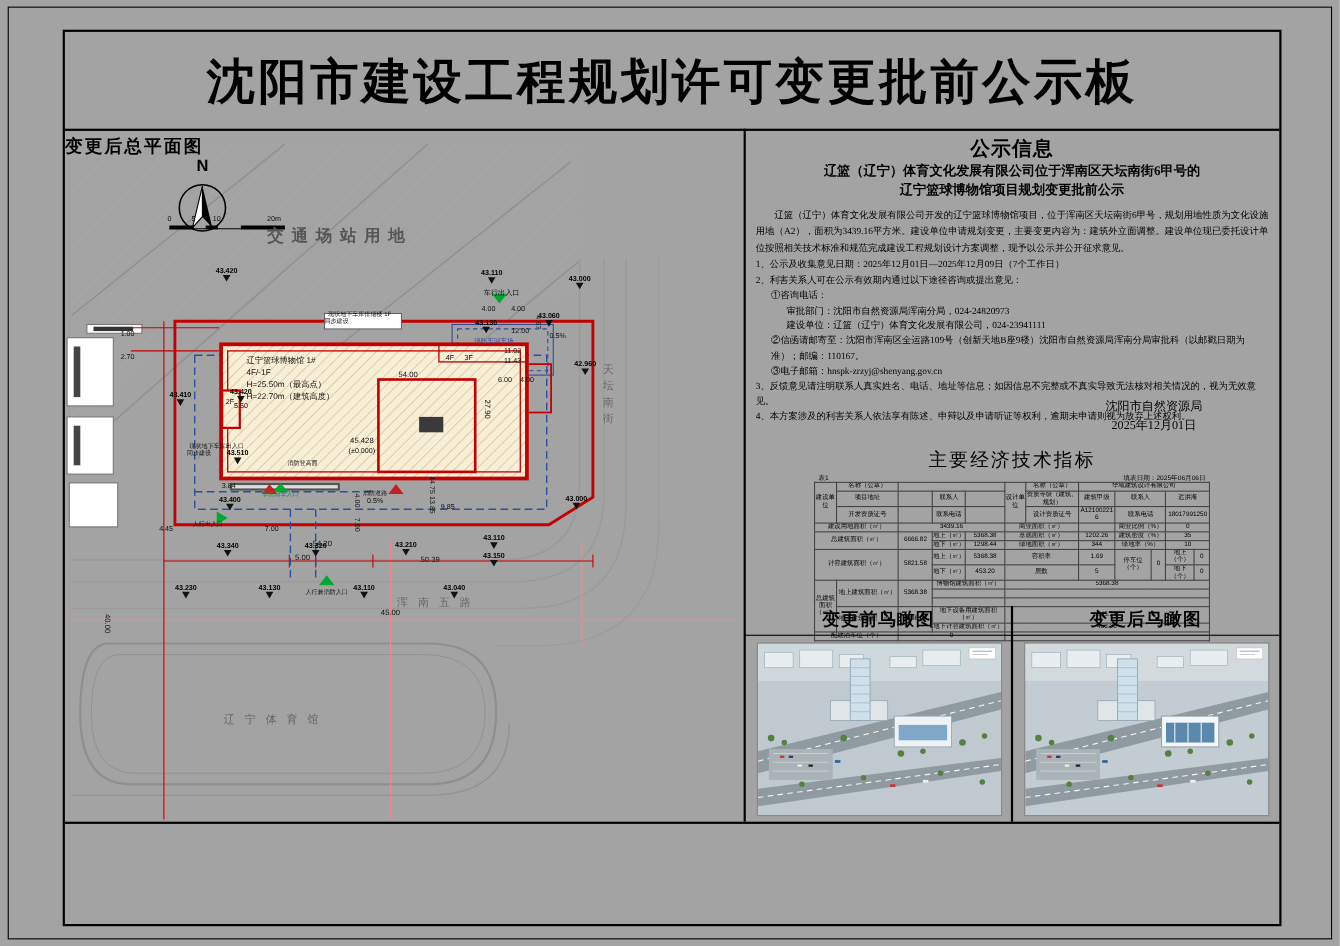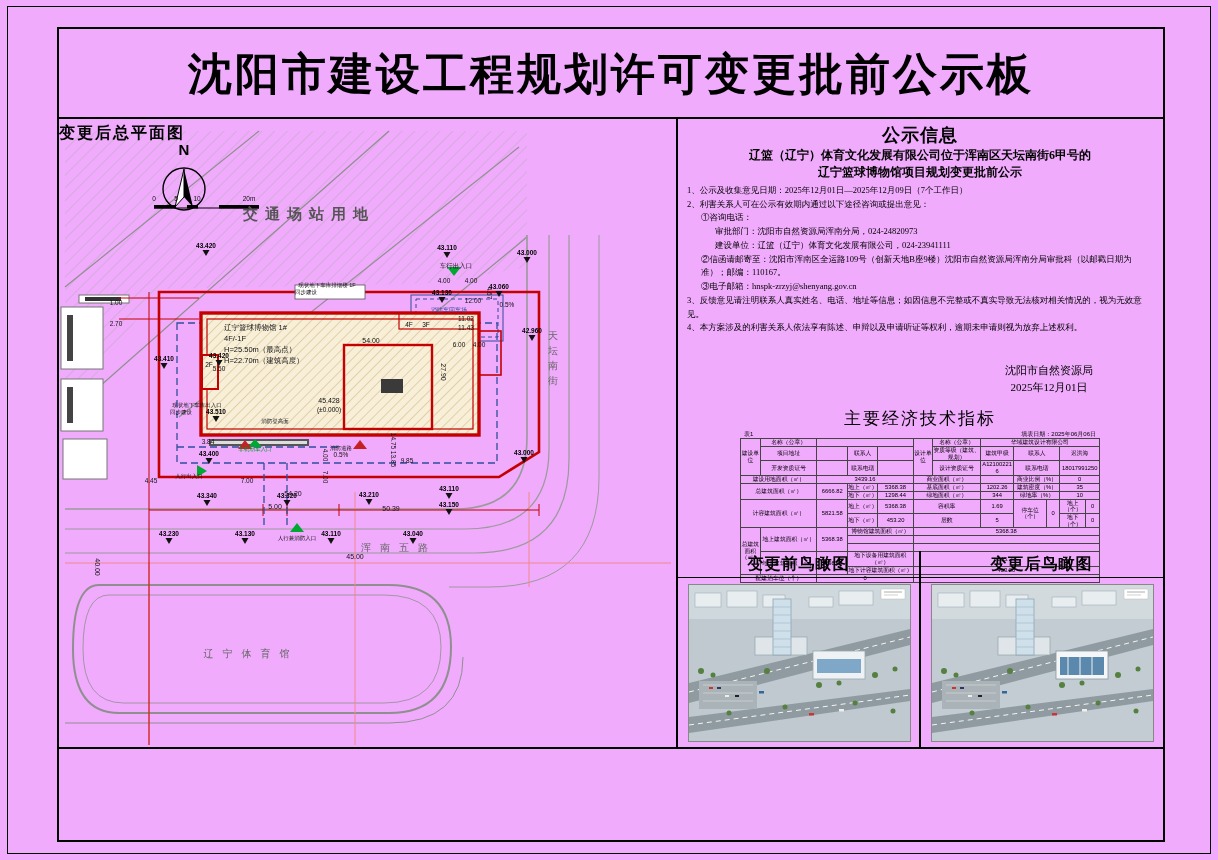--- a/index.html
+++ b/index.html
@@ -1,16 +1,16 @@
 <!DOCTYPE html>
 <html><head>
 <meta charset="utf-8">
 <style>
   html,body{margin:0;padding:0;background:#e9e9e9;}
-  .board{position:relative;width:1218px;height:860px;background:#f0abfc;font-family:"Liberation Sans",sans-serif;color:#000;overflow:hidden;}
+  .board{position:relative;width:1218px;height:860px;background:#a3a3a3;font-family:"Liberation Sans",sans-serif;color:#000;overflow:hidden;}
   .outer-border{position:absolute;left:7px;top:6px;width:1202px;height:846px;border:1.5px solid #000;}
   .frame{position:absolute;left:57px;top:27px;width:1104px;height:811px;border:2px solid #000;}
   .page-title{position:absolute;left:0;top:16px;width:100%;text-align:center;font-size:44px;font-weight:bold;letter-spacing:3px;}
   .hline{position:absolute;background:#000;}
   .vline{position:absolute;background:#000;}
 
   
   .plan-panel{position:absolute;left:0;top:88px;width:618px;height:630px;}
   .plan-title{position:absolute;left:0;top:6px;width:100%;font-size:16px;font-weight:bold;letter-spacing:2px;z-index:3;}
   .plan-svg{position:absolute;left:0;top:0;width:618px;height:630px;}
@@ -274,20 +274,21 @@
             <text x="192" y="540" class="pl-road">辽宁体育馆</text>
             <text x="494" y="222" class="pl-roadv"><tspan x="494" dy="0">天</tspan><tspan x="494" dy="15">坛</tspan><tspan x="494" dy="15">南</tspan><tspan x="494" dy="15">街</tspan></text>
           </g>
       </svg>
     </div>
 
     <div class="notice-panel">
       <div class="notice-title">公示信息</div>
       <div class="notice-sub">辽篮（辽宁）体育文化发展有限公司位于浑南区天坛南街6甲号的</div>
       <div class="notice-sub">辽宁篮球博物馆项目规划变更批前公示</div>
+      <div class="notice-para">辽篮（辽宁）体育文化发展有限公司开发的辽宁篮球博物馆项目，位于浑南区天坛南街6甲号，规划用地性质为文化设施用地（A2），面积为3439.16平方米。建设单位申请规划变更，主要变更内容为：建筑外立面调整。建设单位现已委托设计单位按照相关技术标准和规范完成建设工程规划设计方案调整，现予以公示并公开征求意见。</div>
       <div class="nlines">
           <div class="nline ind0">1、公示及收集意见日期：2025年12月01日—2025年12月09日（7个工作日）</div>
           <div class="nline ind0">2、利害关系人可在公示有效期内通过以下途径咨询或提出意见：</div>
           <div class="nline ind1">①咨询电话：</div>
           <div class="nline ind2">审批部门：沈阳市自然资源局浑南分局，024-24820973</div>
           <div class="nline ind2">建设单位：辽篮（辽宁）体育文化发展有限公司，024-23941111</div>
           <div class="nline ind1">②信函请邮寄至：沈阳市浑南区全运路109号（创新天地B座9楼）沈阳市自然资源局浑南分局审批科（以邮戳日期为准）；邮编：110167。</div>
           <div class="nline ind1">③电子邮箱：hnspk-zrzyj@shenyang.gov.cn</div>
           <div class="nline ind0">3、反馈意见请注明联系人真实姓名、电话、地址等信息；如因信息不完整或不真实导致无法核对相关情况的，视为无效意见。</div>
           <div class="nline ind0">4、本方案涉及的利害关系人依法享有陈述、申辩以及申请听证等权利，逾期未申请则视为放弃上述权利。</div>

